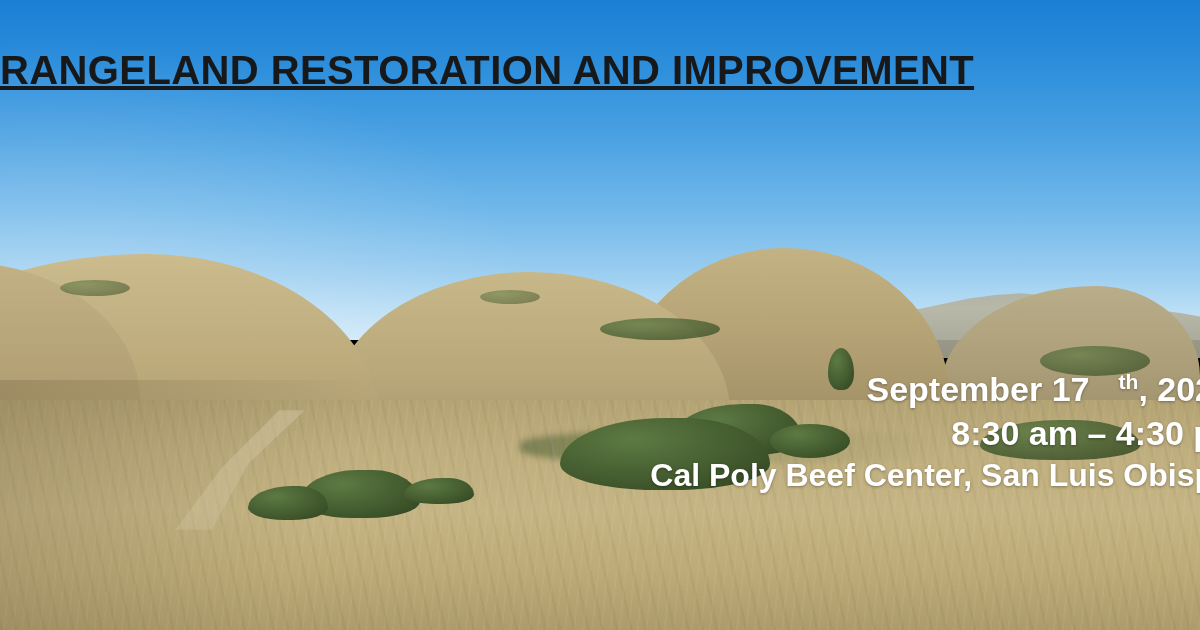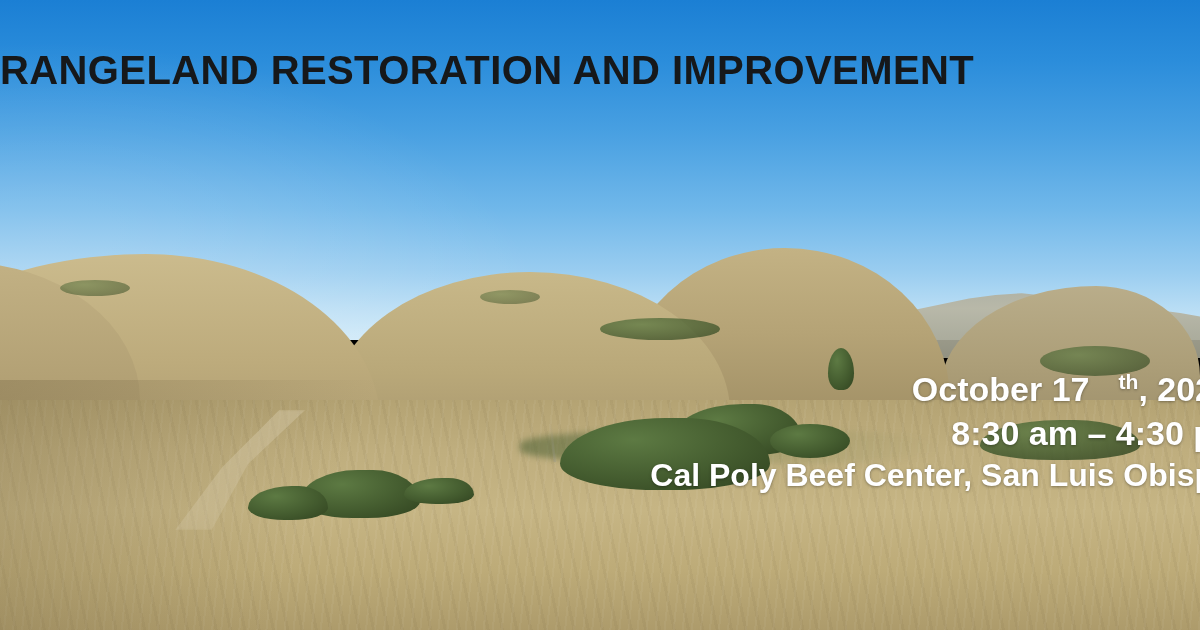--- a/index.html
+++ b/index.html
@@ -189,20 +189,21 @@
     left: 0;
     top: 48px;
     width: 972px;
     text-align: center;
     font-size: 40px;
     font-weight: bold;
     letter-spacing: 0.4px;
     color: #16181a;
     white-space: nowrap;
     font-family: "Liberation Sans", sans-serif;
+    text-decoration: underline;
   }
 
   
   .details {
     position: absolute;
     right: -14px;
     top: 368px;
     width: 760px;
     text-align: right;
     color: #ffffff;
@@ -255,18 +256,18 @@
   <div class="shrub shrub-b"></div>
   <div class="shrub shrub-a"></div>
   <div class="shrub shrub-f"></div>
   <div class="shrub shrub-c"></div>
   <div class="shrub shrub-d"></div>
   <div class="shrub shrub-e"></div>
 
   <div class="title">RANGELAND RESTORATION AND IMPROVEMENT</div>
 
   <div class="details">
-    <div class="line line-date"><span>October 17</span><span class="sup">th</span><span>, 202</span></div>
+    <div class="line line-date"><span>September 17</span><span class="sup">th</span><span>, 202</span></div>
     <div class="line line-time">8:30 am – 4:30 p</div>
     <div class="line line-venue">Cal Poly Beef Center, San Luis Obisp</div>
   </div>
 
 </div>
 
 </body></html>

